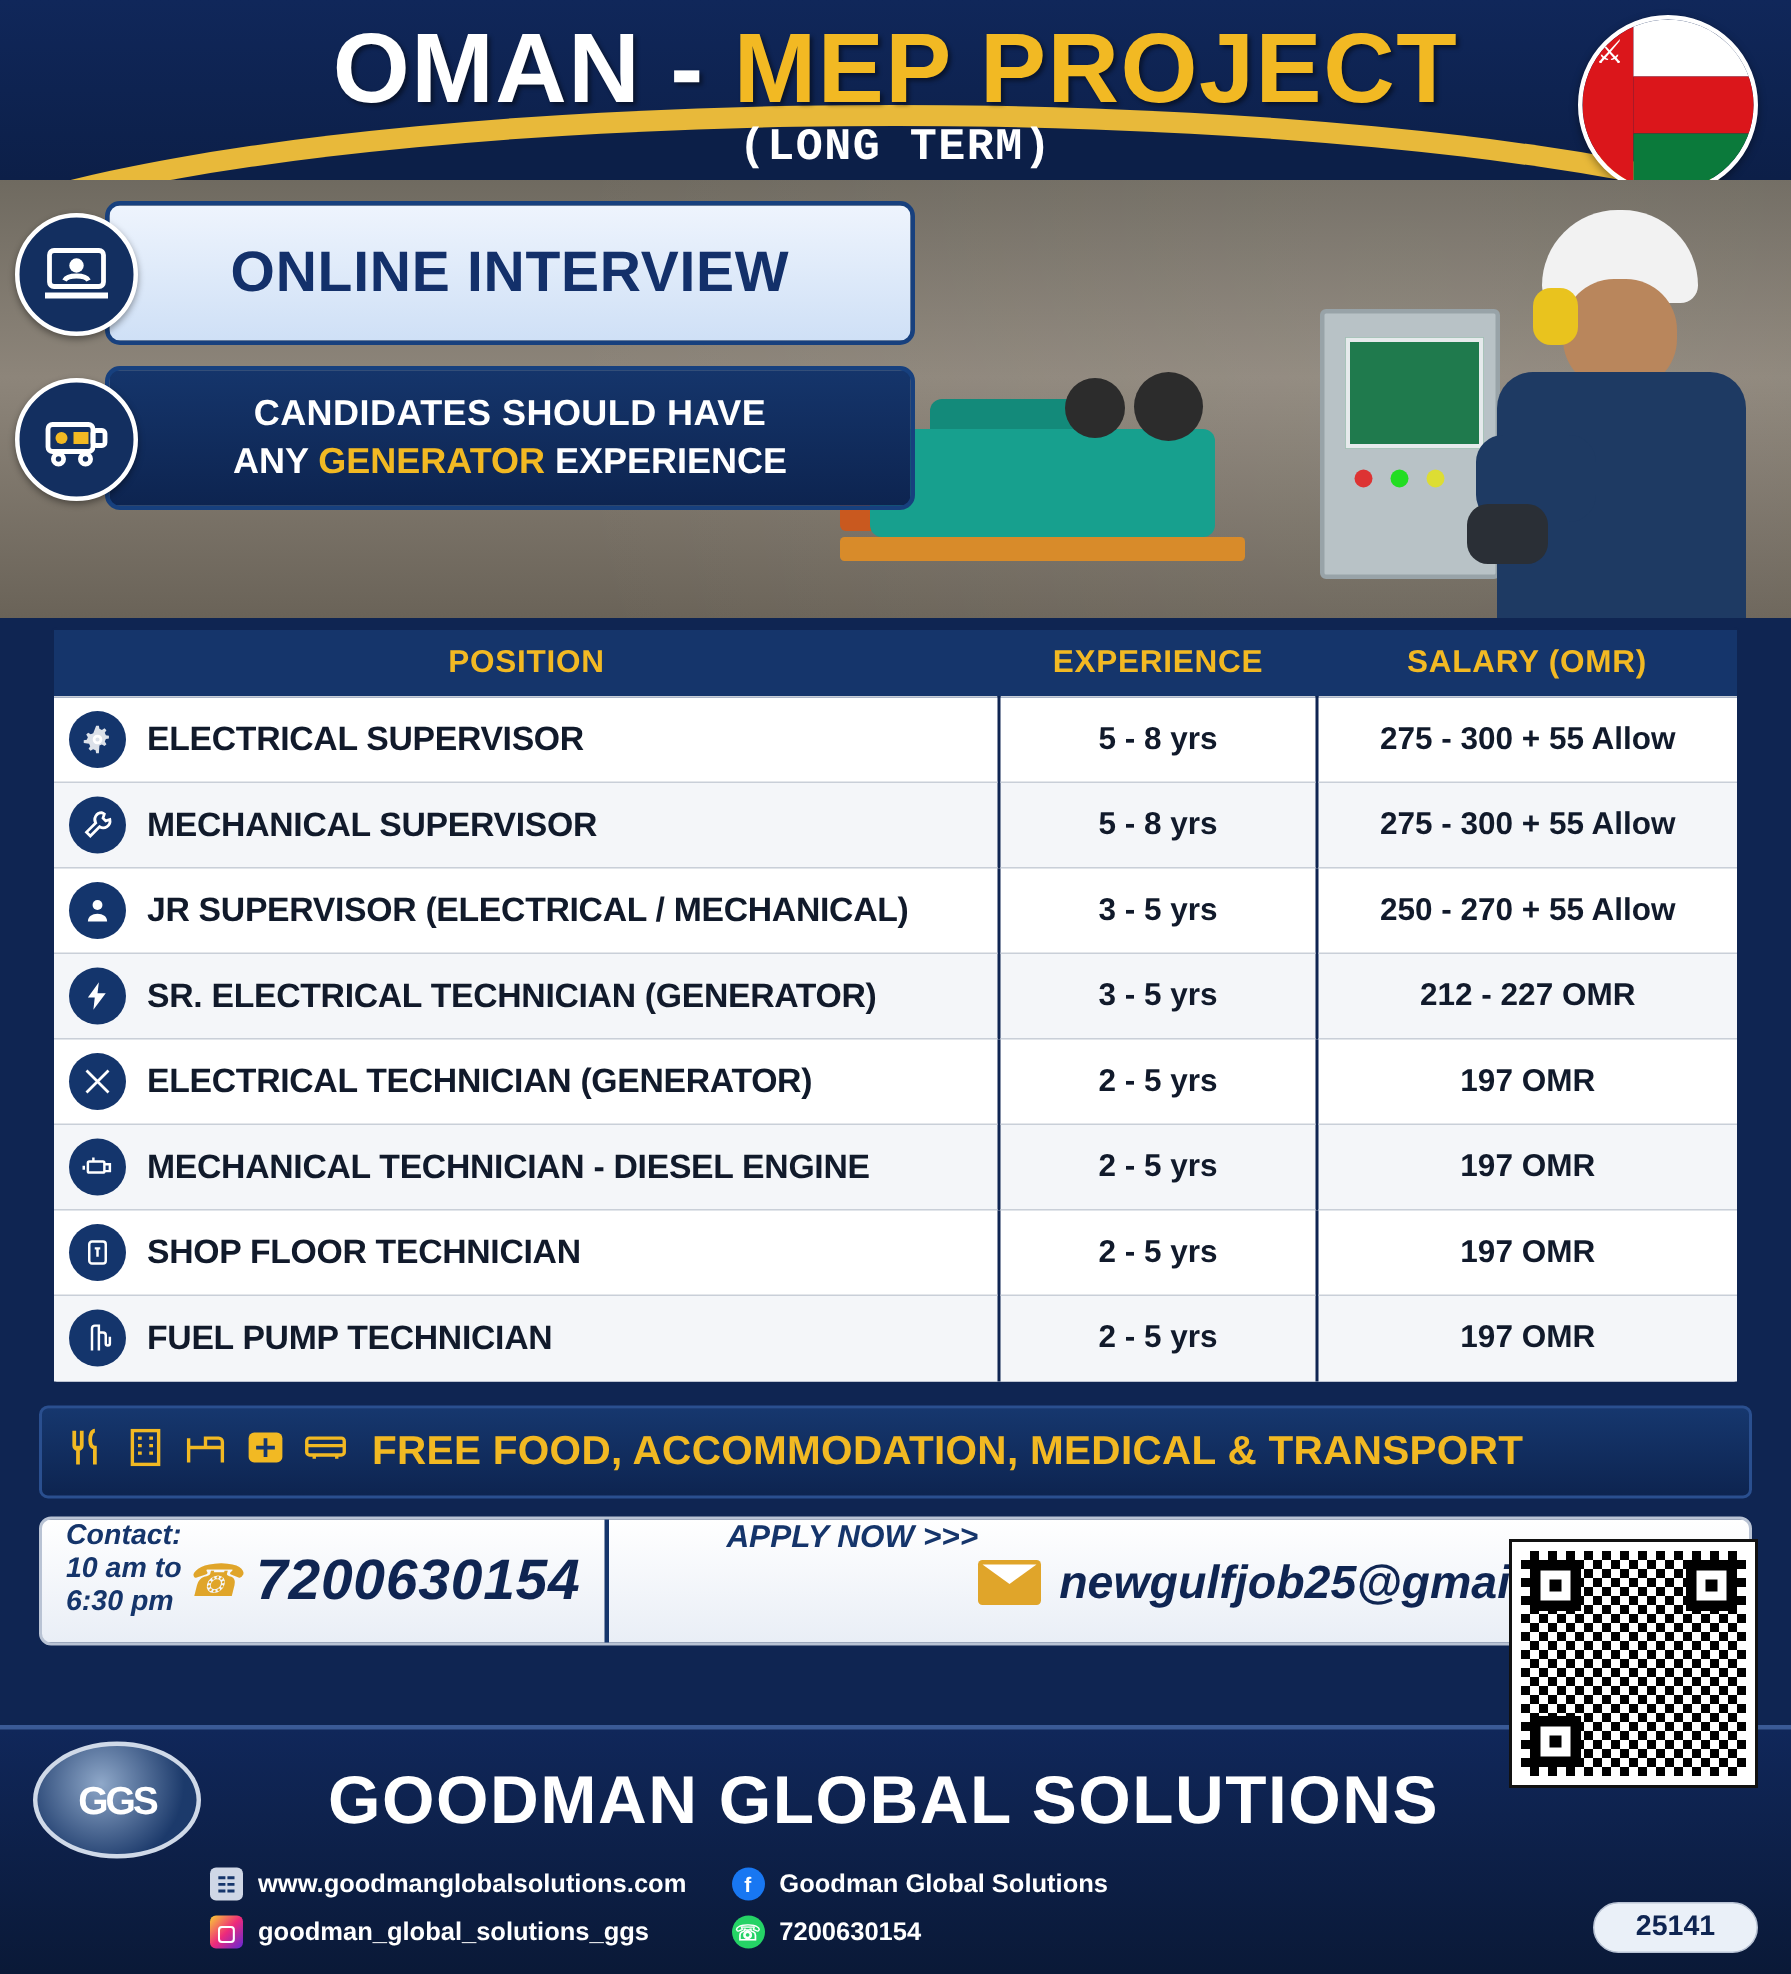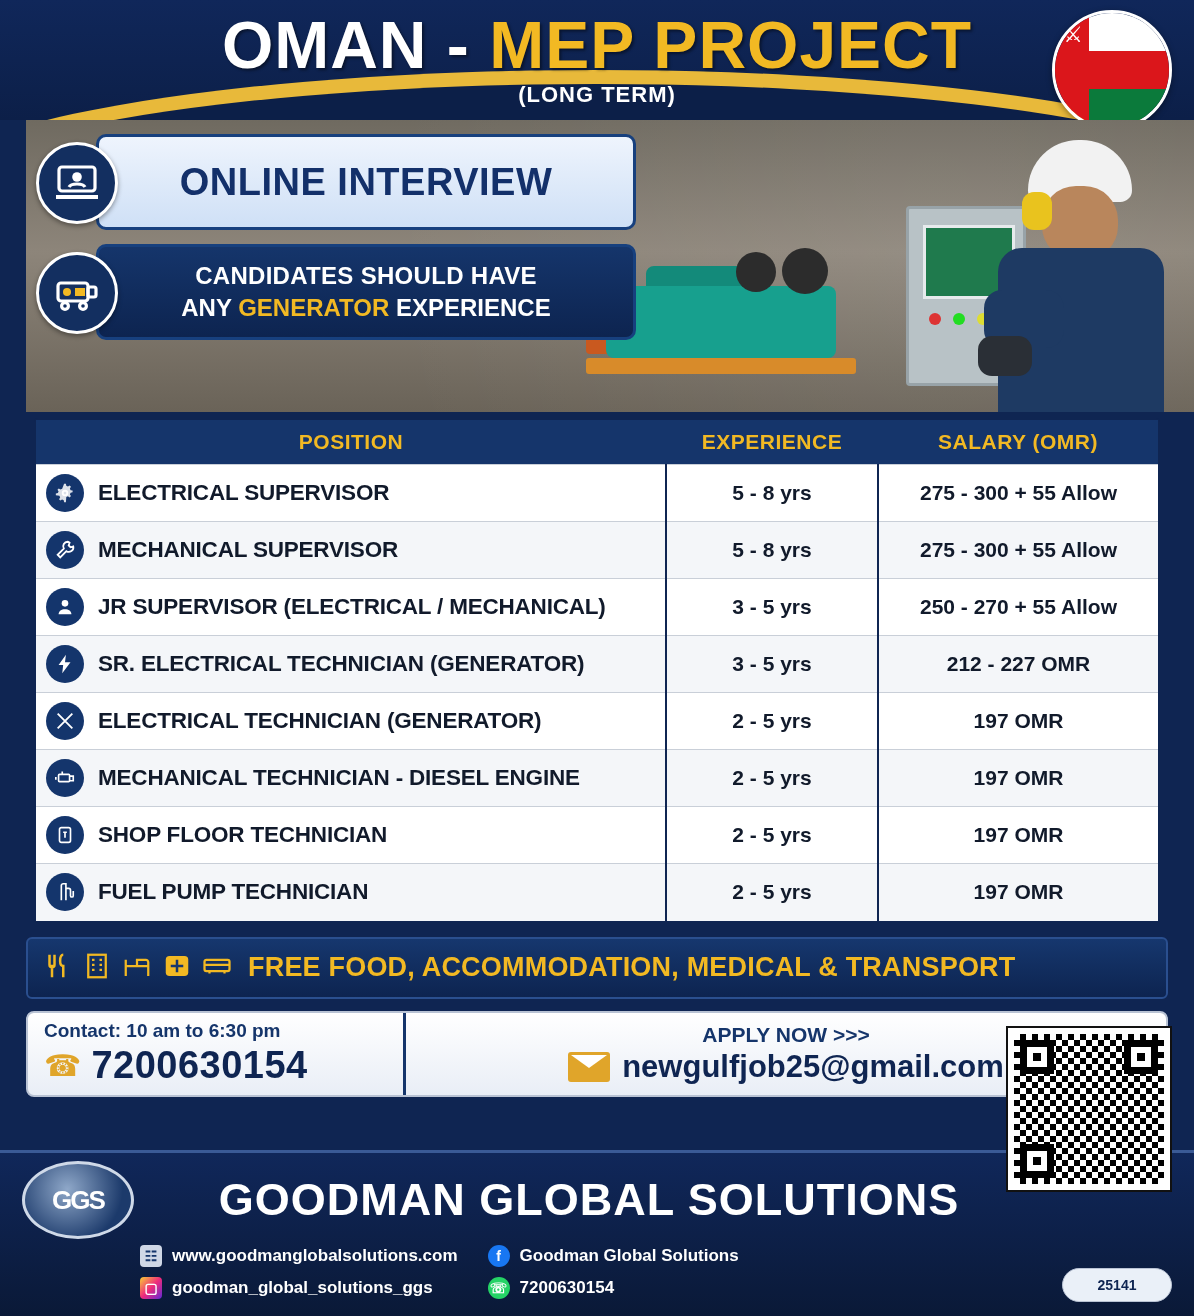--- a/index.html
+++ b/index.html
@@ -46,25 +46,26 @@
   .title .l1 {
     font-size: 66px;
     font-weight: bold;
     letter-spacing: 1px;
     line-height: 1.03;
     color: #ffffff;
     text-shadow: 2px 2px 3px rgba(0,0,0,.45);
   }
   .title .l1 .accent { color: #f2b923; }
   .title .l2 {
-    font-size: 22px;
+    font-size: 30px;
     font-weight: bold;
     color: #ffffff;
     letter-spacing: 1px;
     margin-top: 2px;
+    font-family: Liberation Mono, monospace;
   }
   .flag {
     position: absolute;
     right: 22px; top: 10px;
     width: 120px; height: 120px;
     border-radius: 50%;
     overflow: hidden;
     border: 3px solid #fff;
     box-shadow: 0 2px 6px rgba(0,0,0,.4);
     z-index: 4;
@@ -77,21 +78,20 @@
     position:absolute; left:4px; top:8px; width:28px; height:28px;
     color:#fff; font-size:22px; line-height:28px; text-align:center;
   }
 
   
   .hero {
     position: relative;
     height: 292px;
     background: #0c1f48;
     overflow: hidden;
-    margin-left: 26px;
   }
   .hero-photo {
     position: absolute;
     left: 0; top: 0; right: 0; bottom: 0;
     background:
       radial-gradient(circle at 78% 40%, rgba(255,255,255,.07), transparent 60%),
       linear-gradient(180deg,#6f6a60 0%, #8d857a 45%, #6a6358 100%);
   }
   
   .gen {
@@ -228,23 +228,24 @@
     margin: 12px 26px 0 26px;
     height: 86px;
     display: flex;
     background: linear-gradient(180deg,#ffffff 0%, #e9eef6 100%);
     border: 2px solid #b9c3d4;
     border-radius: 8px;
     position: relative;
   }
   .contact .col {
     flex: 1;
-    display: flex; flex-direction: column;
+    display: flex; flex-direction: row;
     justify-content: center;
     padding: 0 16px;
+    font-style: italic;
   }
   .contact .col.left { flex: 0 0 378px; border-right: 3px solid #15356b; }
   .contact .lab { font-size: 19px; font-weight: bold; color: #15356b; }
   .contact .lab b { font-size: 19px; }
   .contact .row2 { display: flex; align-items: center; gap: 10px; margin-top: 2px; }
   .contact .row2 .glyph { color: #e0a52a; font-size: 30px; line-height: 1; }
   .phone { font-size: 38px; font-weight: bold; color: #0f2552; letter-spacing: .5px; }
   .applylab { font-size: 21px; font-weight: bold; color: #15356b; text-align: center; }
   .emailrow { display: flex; align-items: center; justify-content: center; gap: 12px; margin-top: 2px; }
   .email { font-size: 31px; font-weight: bold; color: #0f2552; }
@@ -320,21 +321,21 @@
   .sq.fb { background: #1877f2; border-radius: 50%; }
   .sq.wa { background: #25d366; border-radius: 50%; }
   .refno {
     position: absolute;
     right: 22px; bottom: 14px;
     width: 110px; height: 34px;
     border-radius: 17px;
     background: #eaf0f8;
     border: 1px solid #b9c3d4;
     color: #0f2552;
-    font-size: 14px; font-weight: bold;
+    font-size: 19px; font-weight: bold;
     display: flex; align-items: center; justify-content: center;
   }
 </style>
 </head>
 <body>
 
 <div class="poster">
 
   <div class="header">
     <div class="swoosh"></div>

